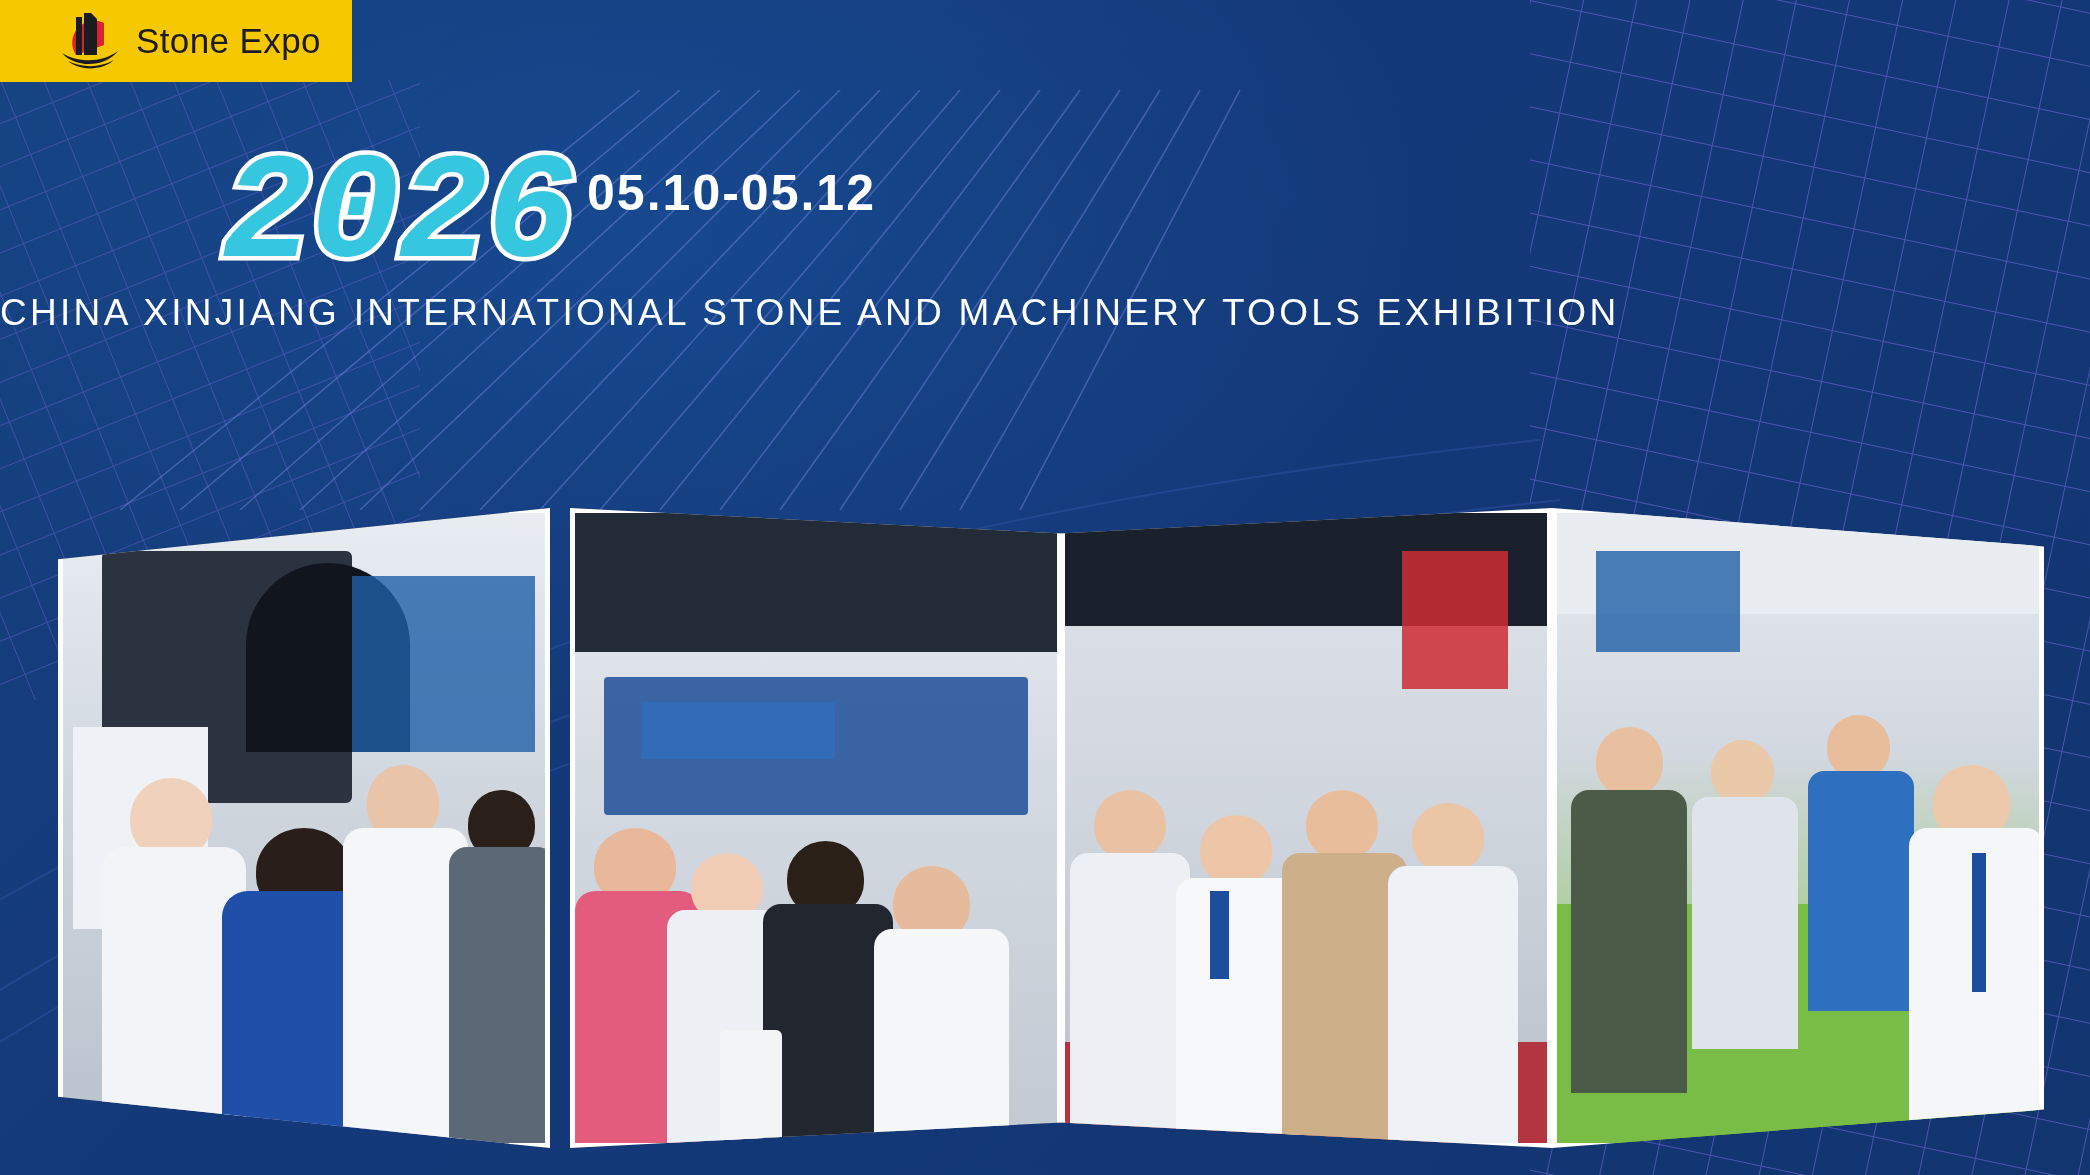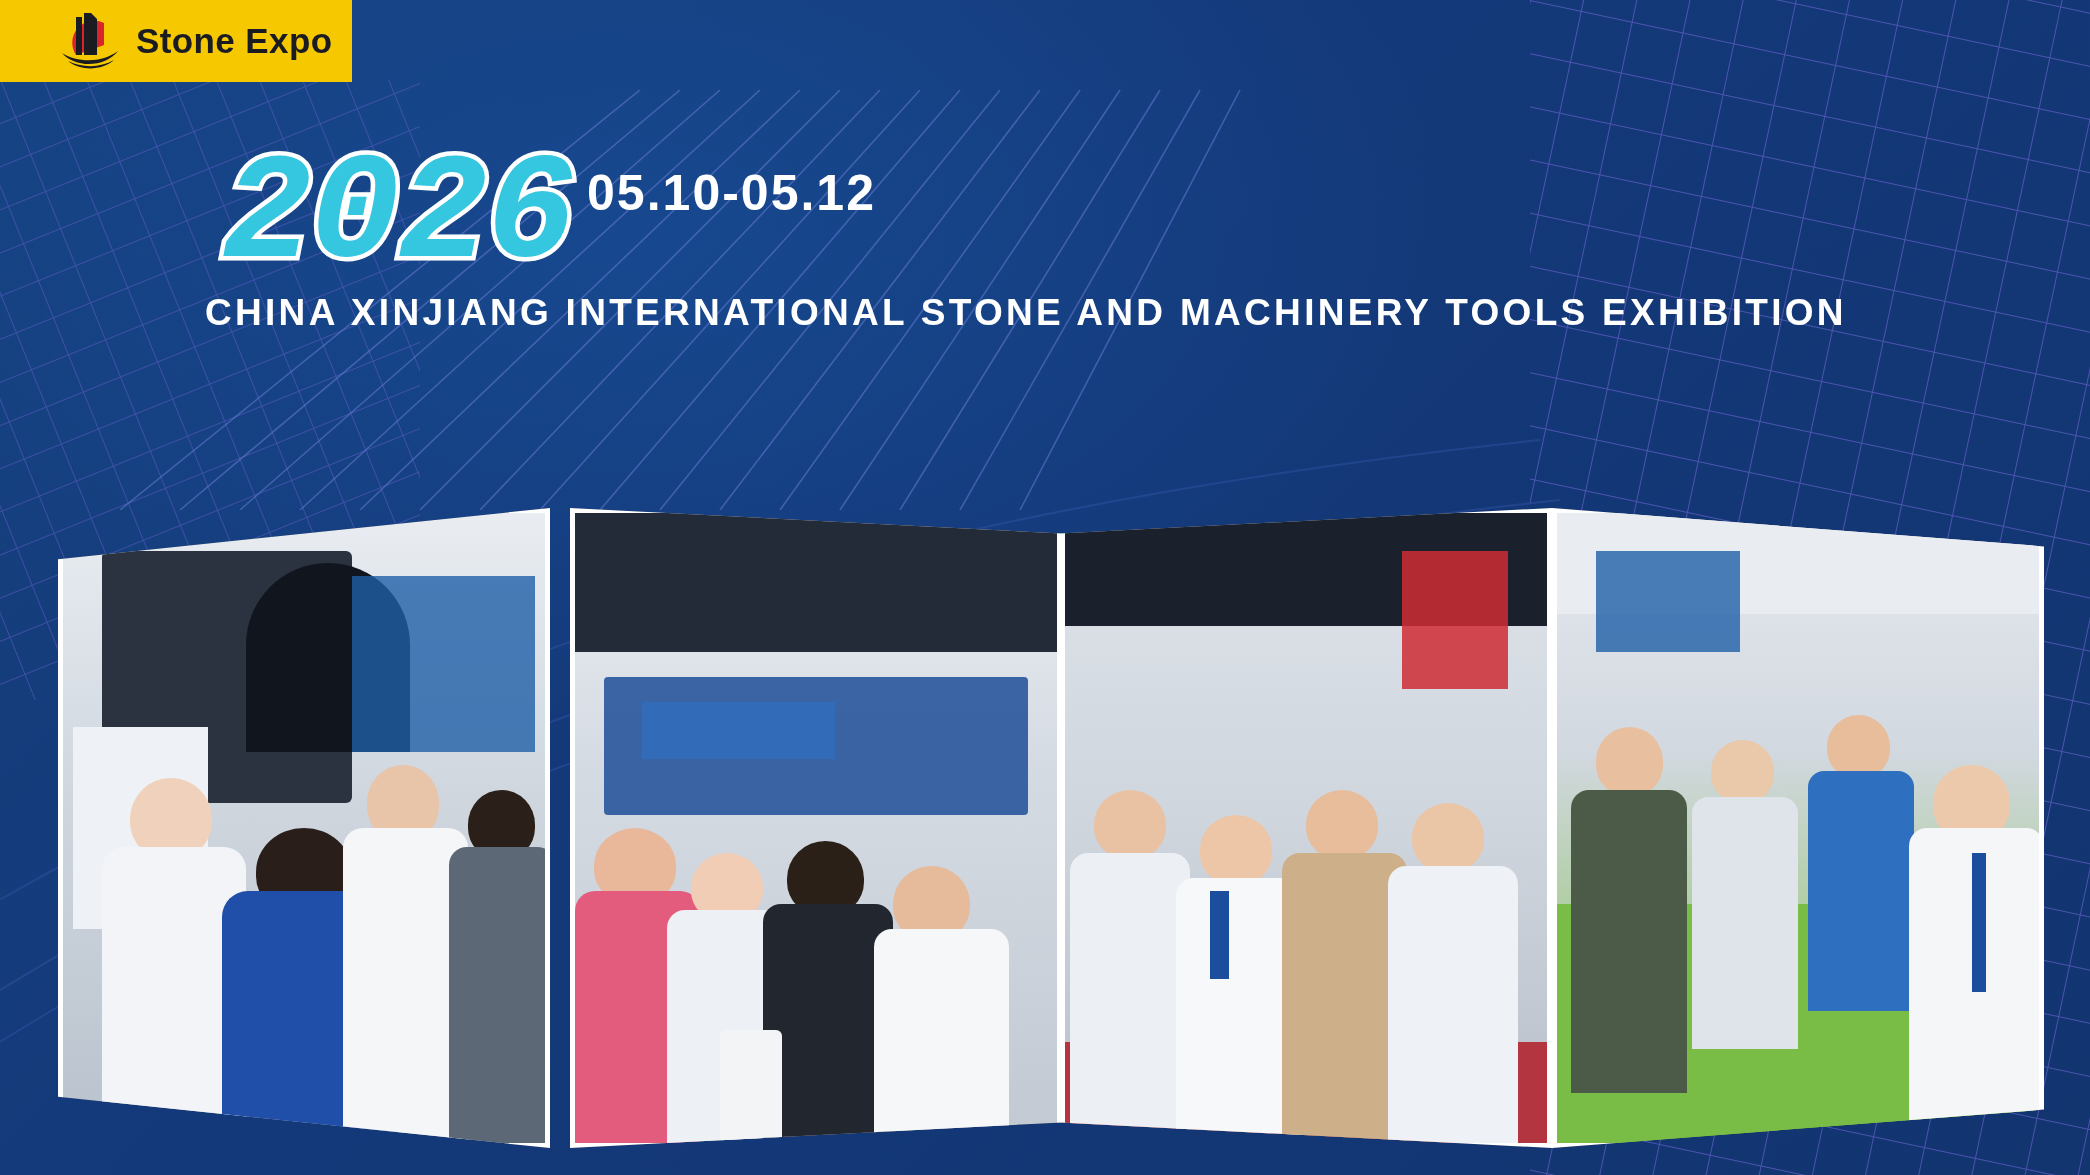--- a/index.html
+++ b/index.html
@@ -23,21 +23,21 @@
   .rays       { left:120px; top:90px; width:1300px; height:420px; opacity:.5; }
   .arcs       { left:0; top:0; width:2090px; height:1175px; opacity:.35; }
 
   
   .logo-plate {
     position:absolute; left:0; top:0; width:352px; height:82px;
     background:#F5C800; display:flex; align-items:center; gap:14px;
     padding-left:56px; z-index:6;
   }
   .logo-mark { width:66px; height:60px; flex:none; }
-  .logo-text { font-size:35px; font-weight:bold; color:#1b1b22; letter-spacing:.4px; white-space:nowrap; }
+  .logo-text { font-size:35px; font-weight:normal; color:#1b1b22; letter-spacing:.4px; white-space:nowrap; }
 
   
   .headline { position:absolute; left:0; top:150px; width:2090px; z-index:5; }
 
   .row-top { display:flex; align-items:flex-start; padding-left:222px; }
 
   .year {
     font-size:150px; line-height:.88; font-weight:bold; font-style:italic;
     color:#35C6E0; letter-spacing:-2px;
     -webkit-text-stroke:9px #ffffff; paint-order:stroke fill;
@@ -55,22 +55,22 @@
     font-size:42px; font-weight:bold; letter-spacing:3px; line-height:1.2;
     margin-top:4px; white-space:nowrap;
   }
 
   .title-cn {
     margin-top:8px; padding-left:200px;
     font-size:92px; font-weight:bold; color:#ffffff;
     letter-spacing:4px; line-height:1.08; white-space:nowrap;
   }
   .title-en {
-    padding-left:205px; margin-top:10px;
-    font-size:37px; font-weight:bold; color:#ffffff;
+    margin-top:10px;
+    font-size:37px; font-weight:normal; color:#ffffff;
     letter-spacing:3.3px; white-space:nowrap;
   }
 
   
   .photos { position:absolute; left:0; top:508px; width:2090px; height:640px; z-index:4; }
   .photo {
     position:absolute; top:0; width:492px; height:640px; overflow:hidden;
     border:5px solid #ffffff; background:#26334a;
   }
   .photo > .inner { position:absolute; inset:0; }

